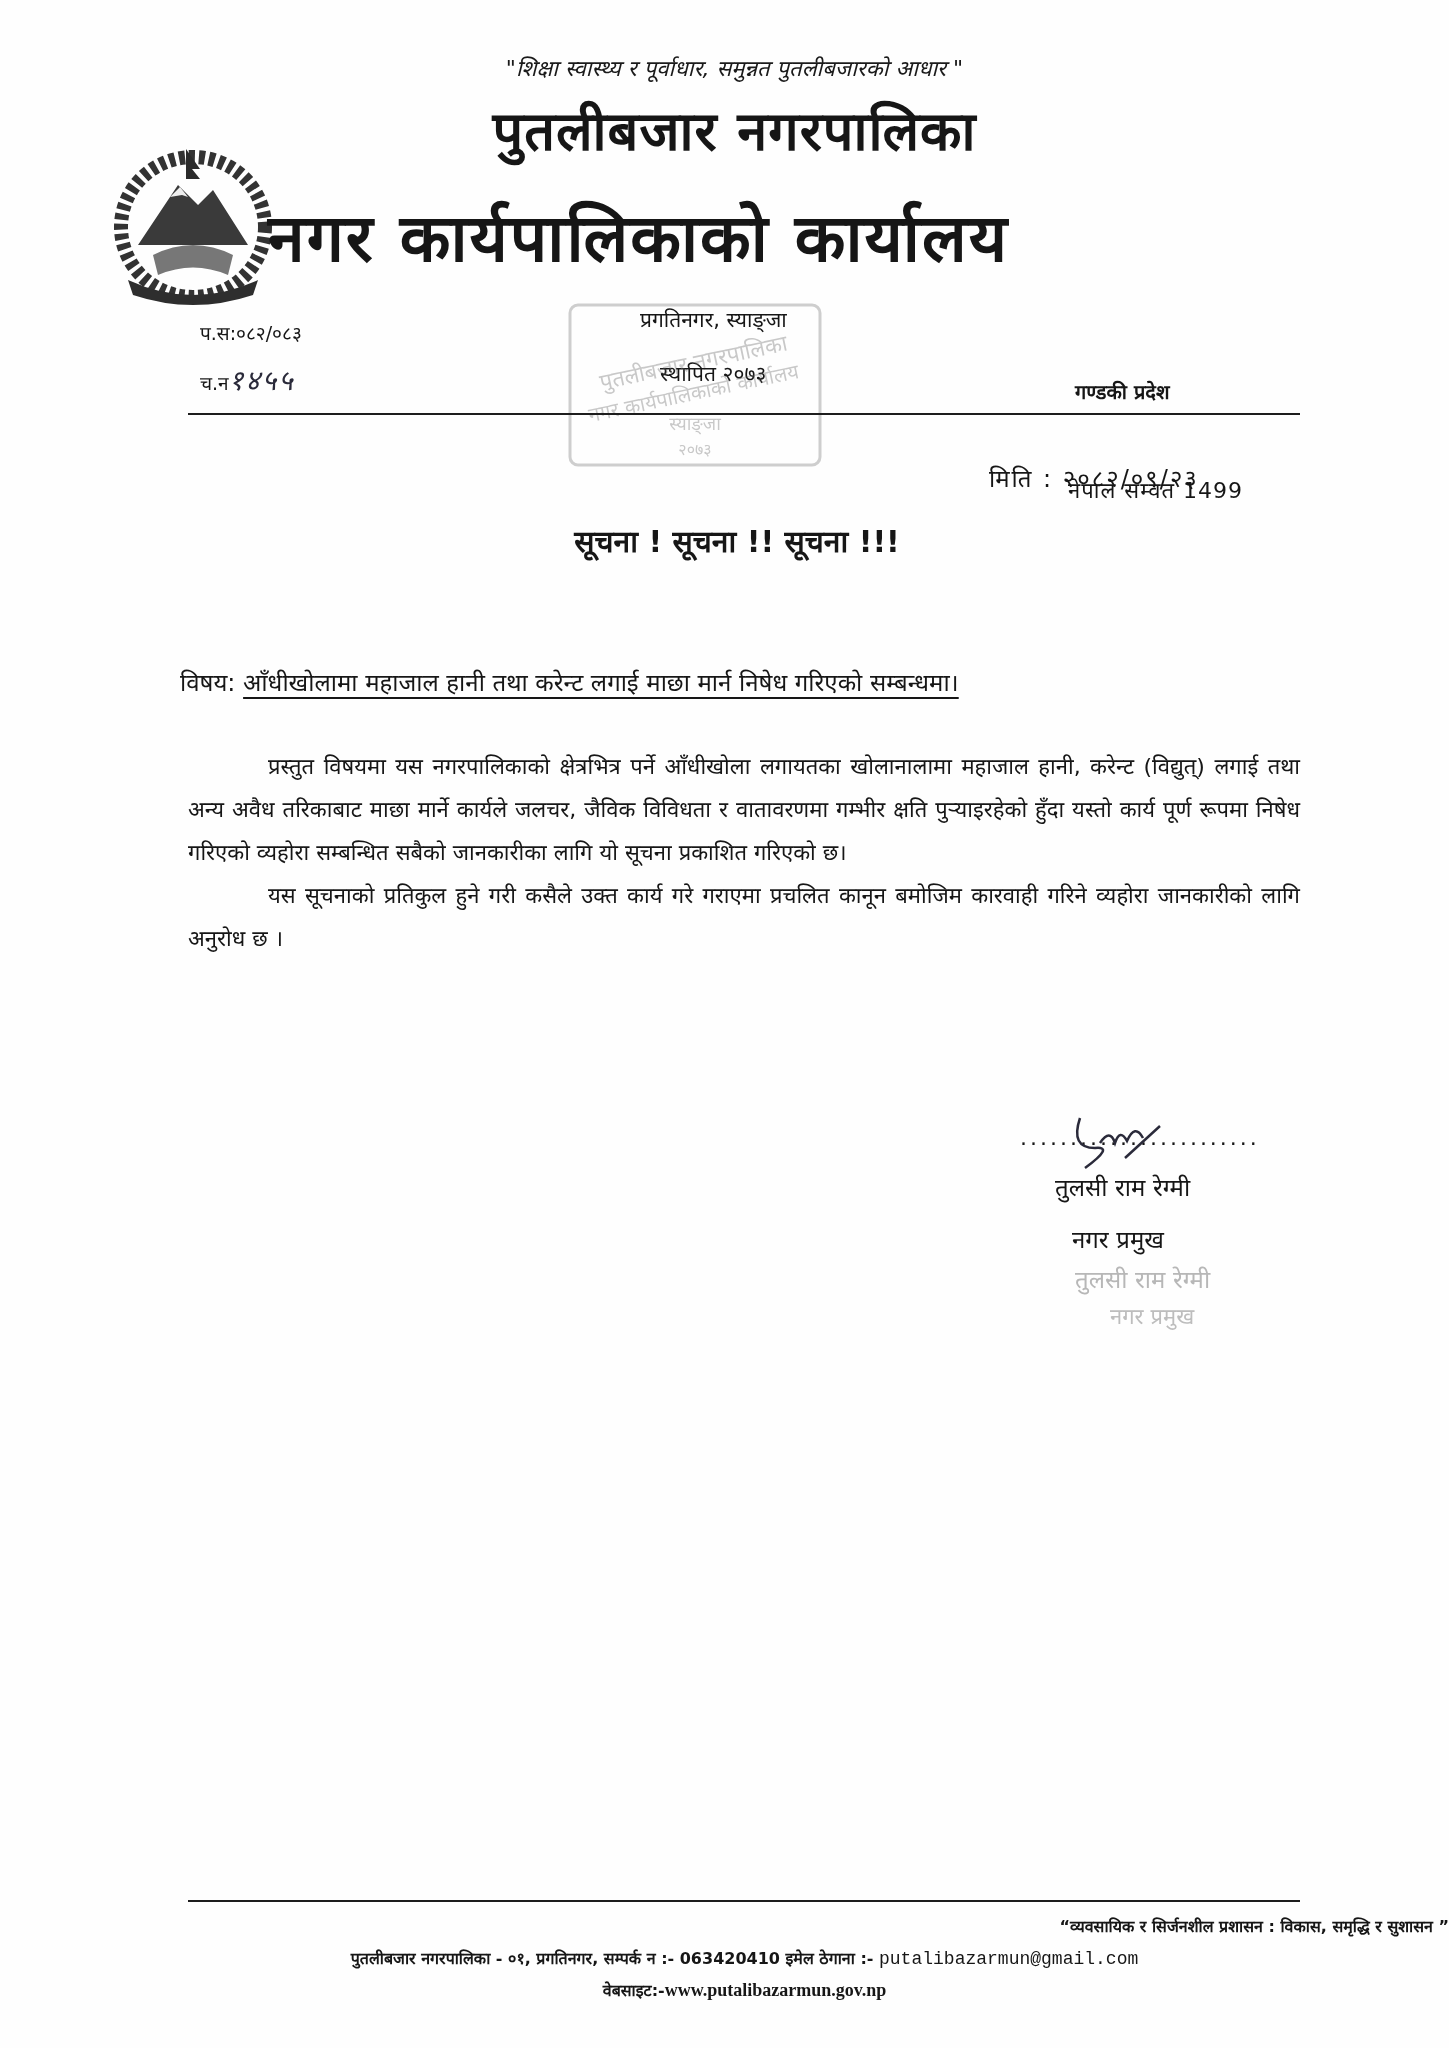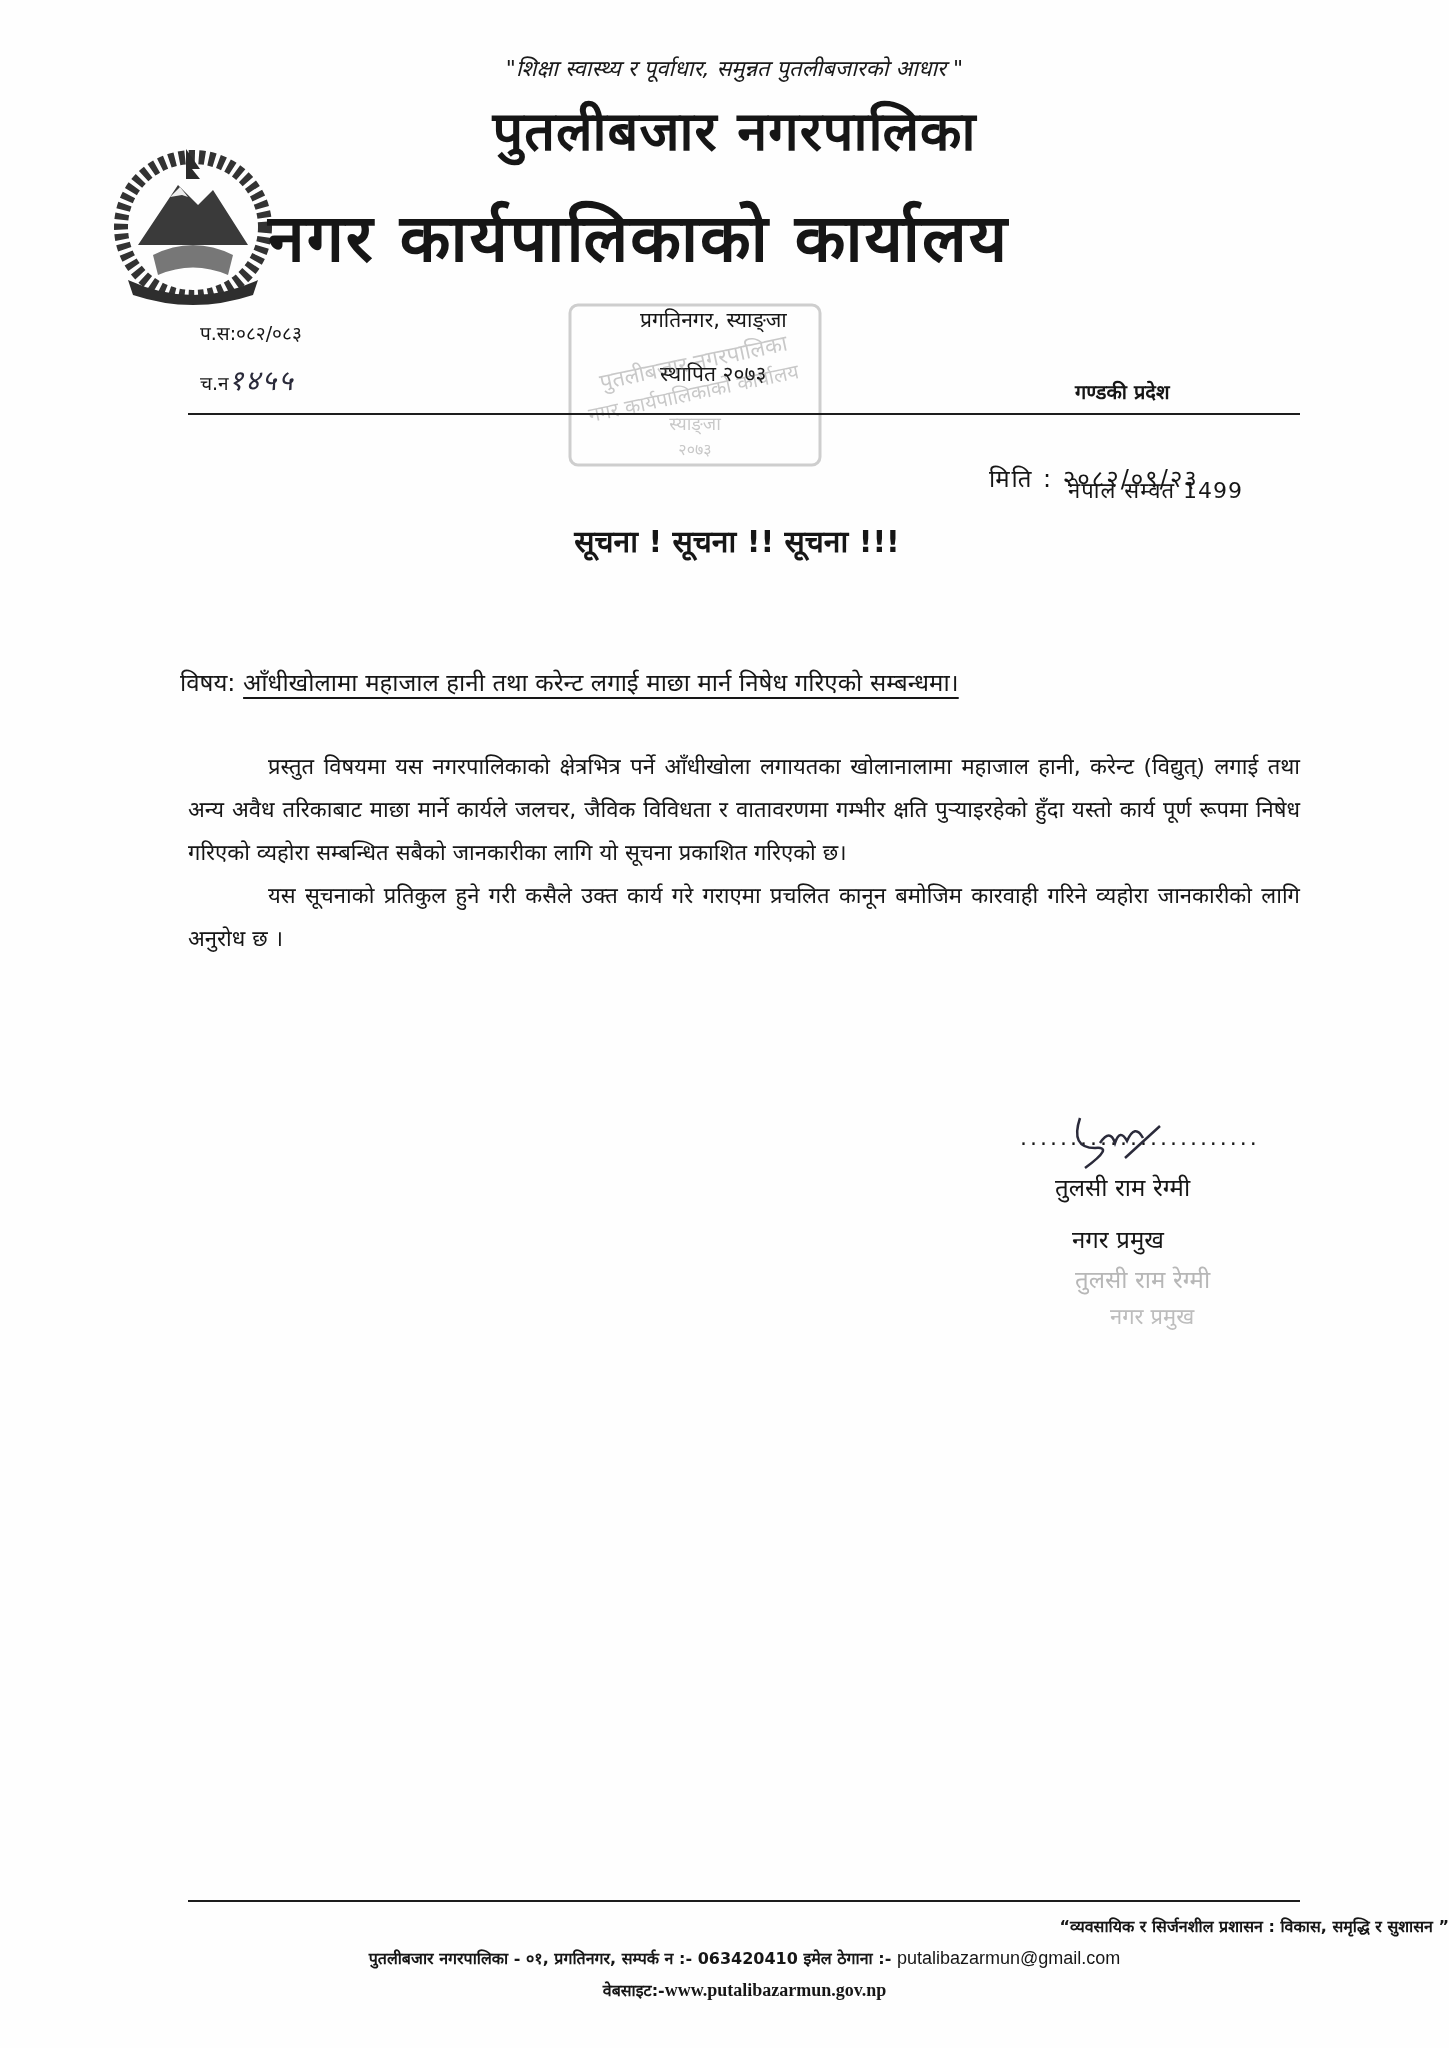--- a/index.html
+++ b/index.html
@@ -28,21 +28,21 @@
   .body p { margin: 0; text-indent: 80px; }
   .sig-dots { left: 1020px; top: 1125px; font-size: 22px; letter-spacing: 3px; }
   .sig-scribble { left: 1065px; top: 1108px; width: 120px; height: 70px; }
   .sig-name { left: 1055px; top: 1170px; font-size: 24px; }
   .sig-title { left: 1072px; top: 1222px; font-size: 24px; }
   .seal-name { left: 1075px; top: 1262px; font-size: 24px; color: #b7b7b7; }
   .seal-title { left: 1110px; top: 1300px; font-size: 22px; color: #bdbdbd; }
   .rule-bottom { left: 188px; top: 1900px; width: 1112px; height: 2px; background: #1d1d1d; }
   .footer-motto { left: 0; right: 0; top: 1915px; text-align: right; font-size: 16px; font-weight: bold; padding-left: 40px; }
   .footer-contact { left: 0; right: 0; top: 1947px; text-align: center; font-size: 16px; font-weight: bold; padding-left: 40px; white-space: nowrap; }
-  .footer-contact .email { font-weight: normal; font-family: Liberation Sans, sans-serif; font-size: 18px; }
+  .footer-contact .email { font-weight: normal; font-family: Liberation Mono, monospace; font-size: 18px; }
   .footer-web { left: 0; right: 0; top: 1979px; text-align: center; font-size: 16px; font-weight: bold; padding-left: 40px; }
   .footer-web .url { font-family: "Liberation Serif", serif; font-size: 18px; }
 </style>
 </head>
 <body>
 
 <div class="page">
 
   <svg class="abs emblem" viewBox="0 0 170 170">
     <ellipse cx="85" cy="92" rx="72" ry="70" fill="none" stroke="#333" stroke-width="14" stroke-dasharray="6 4"></ellipse>

